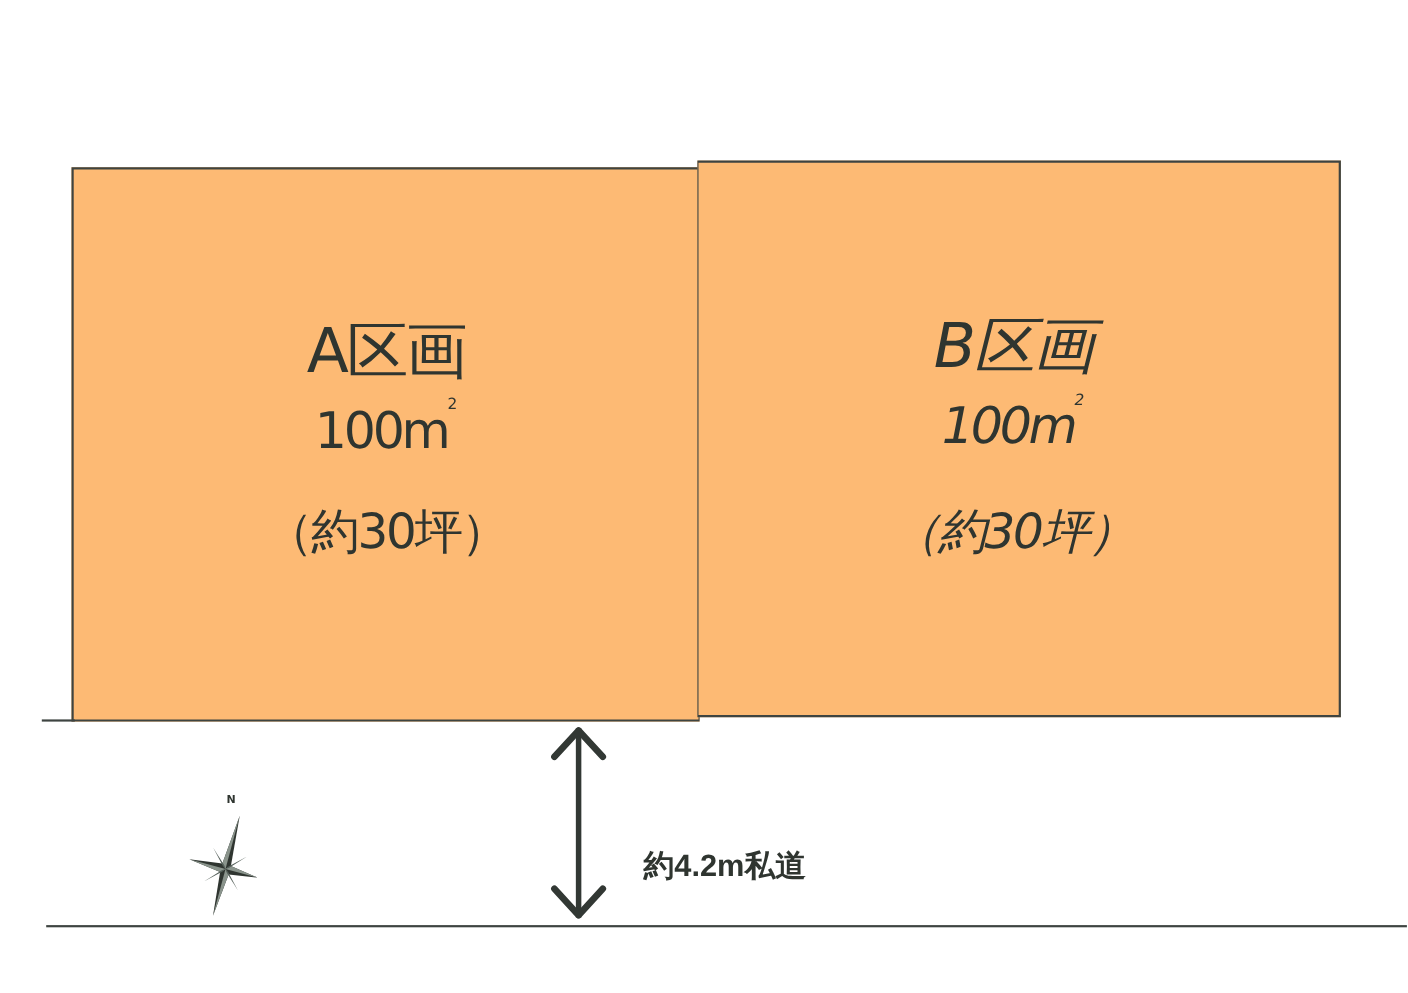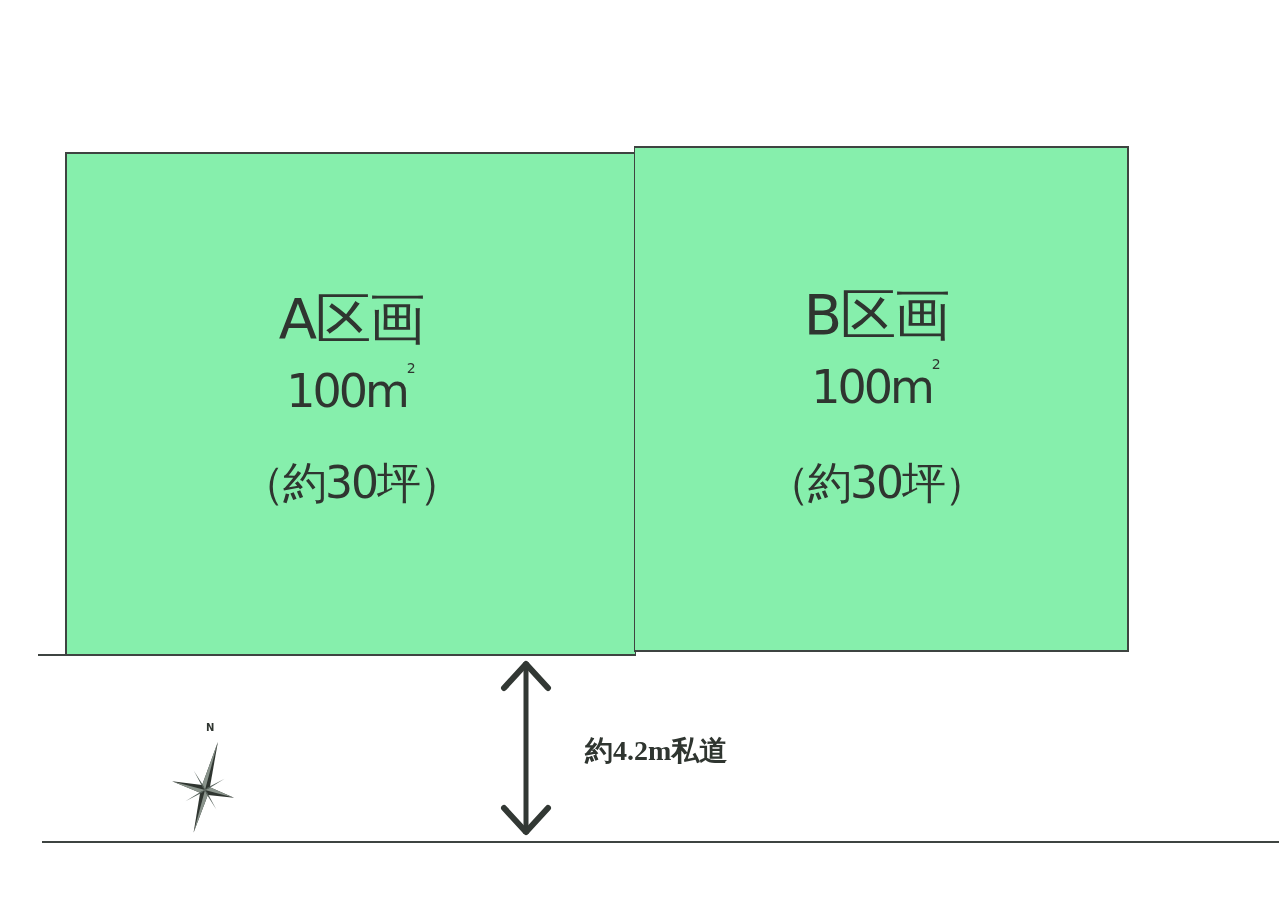--- a/index.html
+++ b/index.html
@@ -4,26 +4,26 @@
 <style>
   html, body { margin:0; padding:0; }
   body {
     width:1280px; height:903px; position:relative; overflow:hidden;
     background:#ffffff;
     font-family:"DejaVu Sans", "Liberation Sans", sans-serif;
     color:#2f3530;
   }
   .plot {
     position:absolute;
-    background:#86efac;
+    background:#fdba74;
     border:2px solid #3e4441;
     box-sizing:border-box;
   }
   #plot-a { left:65px; top:152px; width:571px; height:504px; border-right:1px solid #3e4441; }
-  #plot-b { left:634px; top:146px; width:495px; height:506px; border-left:1px solid #3e4441; }
+  #plot-b { left:634px; top:146px; width:585px; height:506px; border-left:1px solid #3e4441;font-style:italic; }
   .plot-label {
     position:absolute; left:0; right:0; text-align:center;
     font-weight:normal; color:#2f3530;
   }
   .lot-name { font-size:56px; letter-spacing:-2px; }
   .lot-area { font-size:46px; letter-spacing:-3px; }
   .lot-area sup { font-size:14px; vertical-align:top; position:relative; top:-4px; letter-spacing:0; }
   .lot-tsubo { font-size:44px; letter-spacing:-2px; }
   #plot-a .lot-name { top:128px; }
   #plot-a .lot-area { top:210px; }
@@ -33,22 +33,22 @@
   #plot-b .lot-tsubo { top:306px; left:-10px; }
 
   .road-line {
     position:absolute; height:2px; background:#3e4441;
   }
   #road-top-left { left:38px; top:654px; width:30px; }
   #road-bottom { left:42px; top:841px; width:1237px; }
 
   #road-arrow { position:absolute; left:498px; top:656px; width:56px; height:184px; }
   #road-label {
-    position:absolute; left:585px; top:732px;
-    font-family:Liberation Serif, serif;
+    position:absolute; left:585px; top:768px;
+    font-family:Liberation Sans, sans-serif;
     font-weight:bold; font-size:28px; color:#2f3530; letter-spacing:0px;
   }
   #compass { position:absolute; left:165px; top:718px; width:80px; height:120px; }
   #compass-n {
     position:absolute; left:206px; top:722px; font-size:10px; font-weight:bold; color:#2f3530;
   }
 </style>
 </head>
 <body>
 

